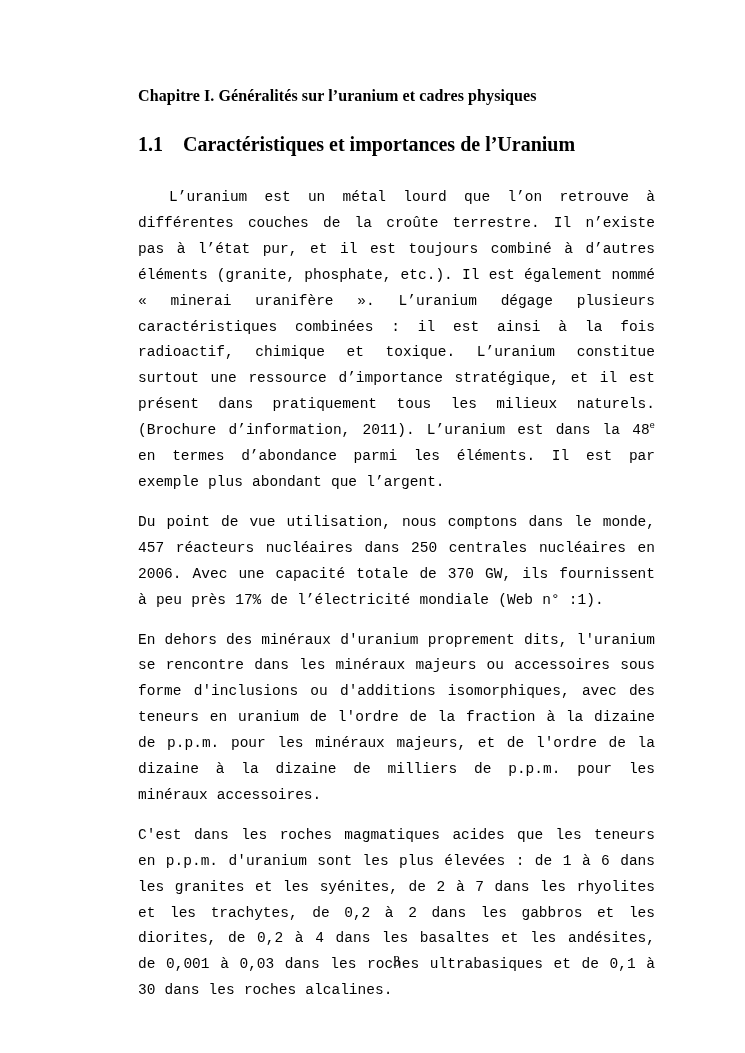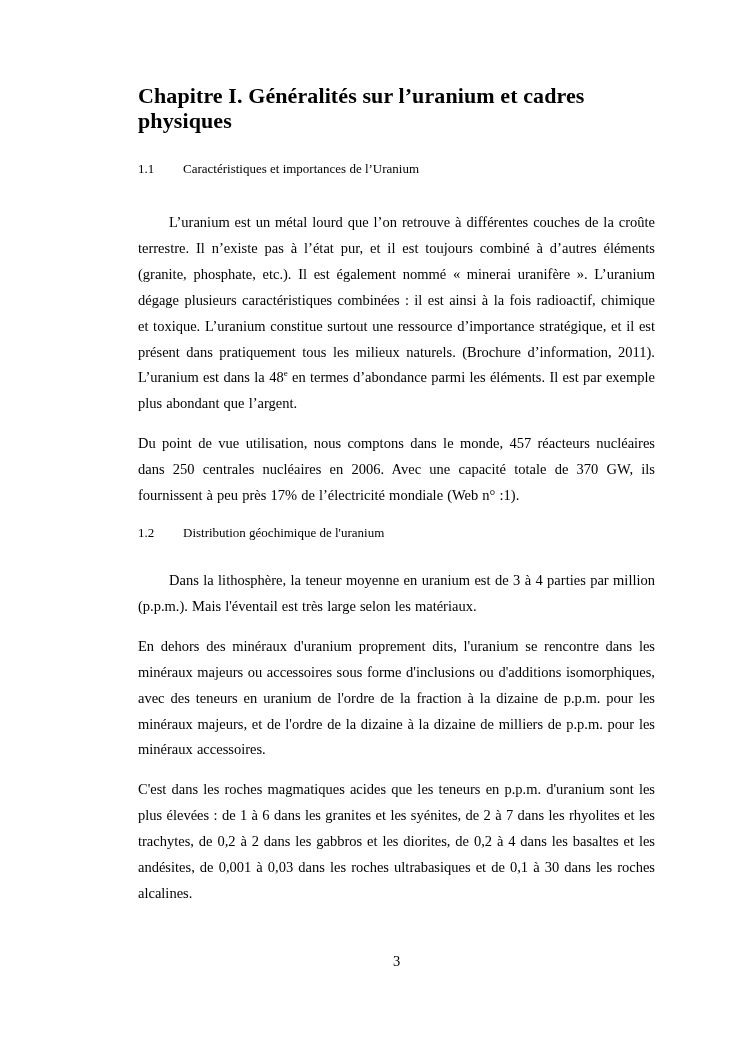--- a/index.html
+++ b/index.html
@@ -16,45 +16,46 @@
   }
   .page {
     position: relative;
     width: 745px;
     height: 1053px;
     box-sizing: border-box;
     background: #ffffff;
     padding: 83px 90px 0 138px;
   }
   .chapter-title {
-    font-size: 22px;
+    font-size: 16px;
     line-height: 25px;
     font-weight: bold;
     margin: 0 0 26px 0;
     letter-spacing: 0.1px;
   }
   .section-heading {
-    font-size: 13px;
+    font-size: 20px;
     line-height: 20px;
-    font-weight: normal;
+    font-weight: bold;
     margin: 0 0 31px 0;
   }
   .section-heading.second {
     margin: 2px 0 25px 0;
   }
   .sec-num {
     display: inline-block;
     width: 45px;
   }
   .body-para {
     font-size: 14.5px;
     line-height: 25.9px;
     text-align: justify;
     margin: 0 0 14px 0;
     word-spacing: 0.5px;
+    font-family: Liberation Mono, monospace;
   }
   .body-para.indent {
     text-indent: 31px;
   }
   sup {
     font-size: 9px;
     line-height: 0;
     vertical-align: super;
   }
   .page-number {
@@ -73,23 +74,21 @@
 <div class="page">
 
   <h1 class="chapter-title">Chapitre I. Généralités sur l’uranium et cadres physiques</h1>
 
   <h2 class="section-heading"><span class="sec-num">1.1</span><span>Caractéristiques et importances de l’Uranium</span></h2>
 
   <p class="body-para indent"><span>L’uranium est un métal lourd que l’on retrouve à différentes couches de la croûte terrestre. Il n’existe pas à l’état pur, et il est toujours combiné à d’autres éléments (granite, phosphate, etc.). Il est également nommé « minerai uranifère ». L’uranium dégage plusieurs caractéristiques combinées : il est ainsi à la fois radioactif, chimique et toxique. L’uranium constitue surtout une ressource d’importance stratégique, et il est présent dans pratiquement tous les milieux naturels. (Brochure d’information, 2011). L’uranium est dans la 48</span><sup>e</sup><span> en termes d’abondance parmi les éléments. Il est par exemple plus abondant que l’argent.</span></p>
 
   <p class="body-para">Du point de vue utilisation, nous comptons dans le monde, 457 réacteurs nucléaires dans 250 centrales nucléaires en 2006. Avec une capacité totale de 370 GW, ils fournissent à peu près 17% de l’électricité mondiale (Web n° :1).</p>
 
-  <h2 class="section-heading second"><span class="sec-num">1.2</span><span>Distribution géochimique de l'uranium</span></h2>
 
-  <p class="body-para indent">Dans la lithosphère, la teneur moyenne en uranium est de 3 à 4 parties par million (p.p.m.). Mais l'éventail est très large selon les matériaux.</p>
 
   <p class="body-para">En dehors des minéraux d'uranium proprement dits, l'uranium se rencontre dans les minéraux majeurs ou accessoires sous forme d'inclusions ou d'additions isomorphiques, avec des teneurs en uranium de l'ordre de la fraction à la dizaine de p.p.m. pour les minéraux majeurs, et de l'ordre de la dizaine à la dizaine de milliers de p.p.m. pour les minéraux accessoires.</p>
 
   <p class="body-para">C'est dans les roches magmatiques acides que les teneurs en p.p.m. d'uranium sont les plus élevées : de 1 à 6 dans les granites et les syénites, de 2 à 7 dans les rhyolites et les trachytes, de 0,2 à 2 dans les gabbros et les diorites, de 0,2 à 4 dans les basaltes et les andésites, de 0,001 à 0,03 dans les roches ultrabasiques et de 0,1 à 30 dans les roches alcalines.</p>
 
 
   <div class="page-number">3</div>
 
 </div>
 

